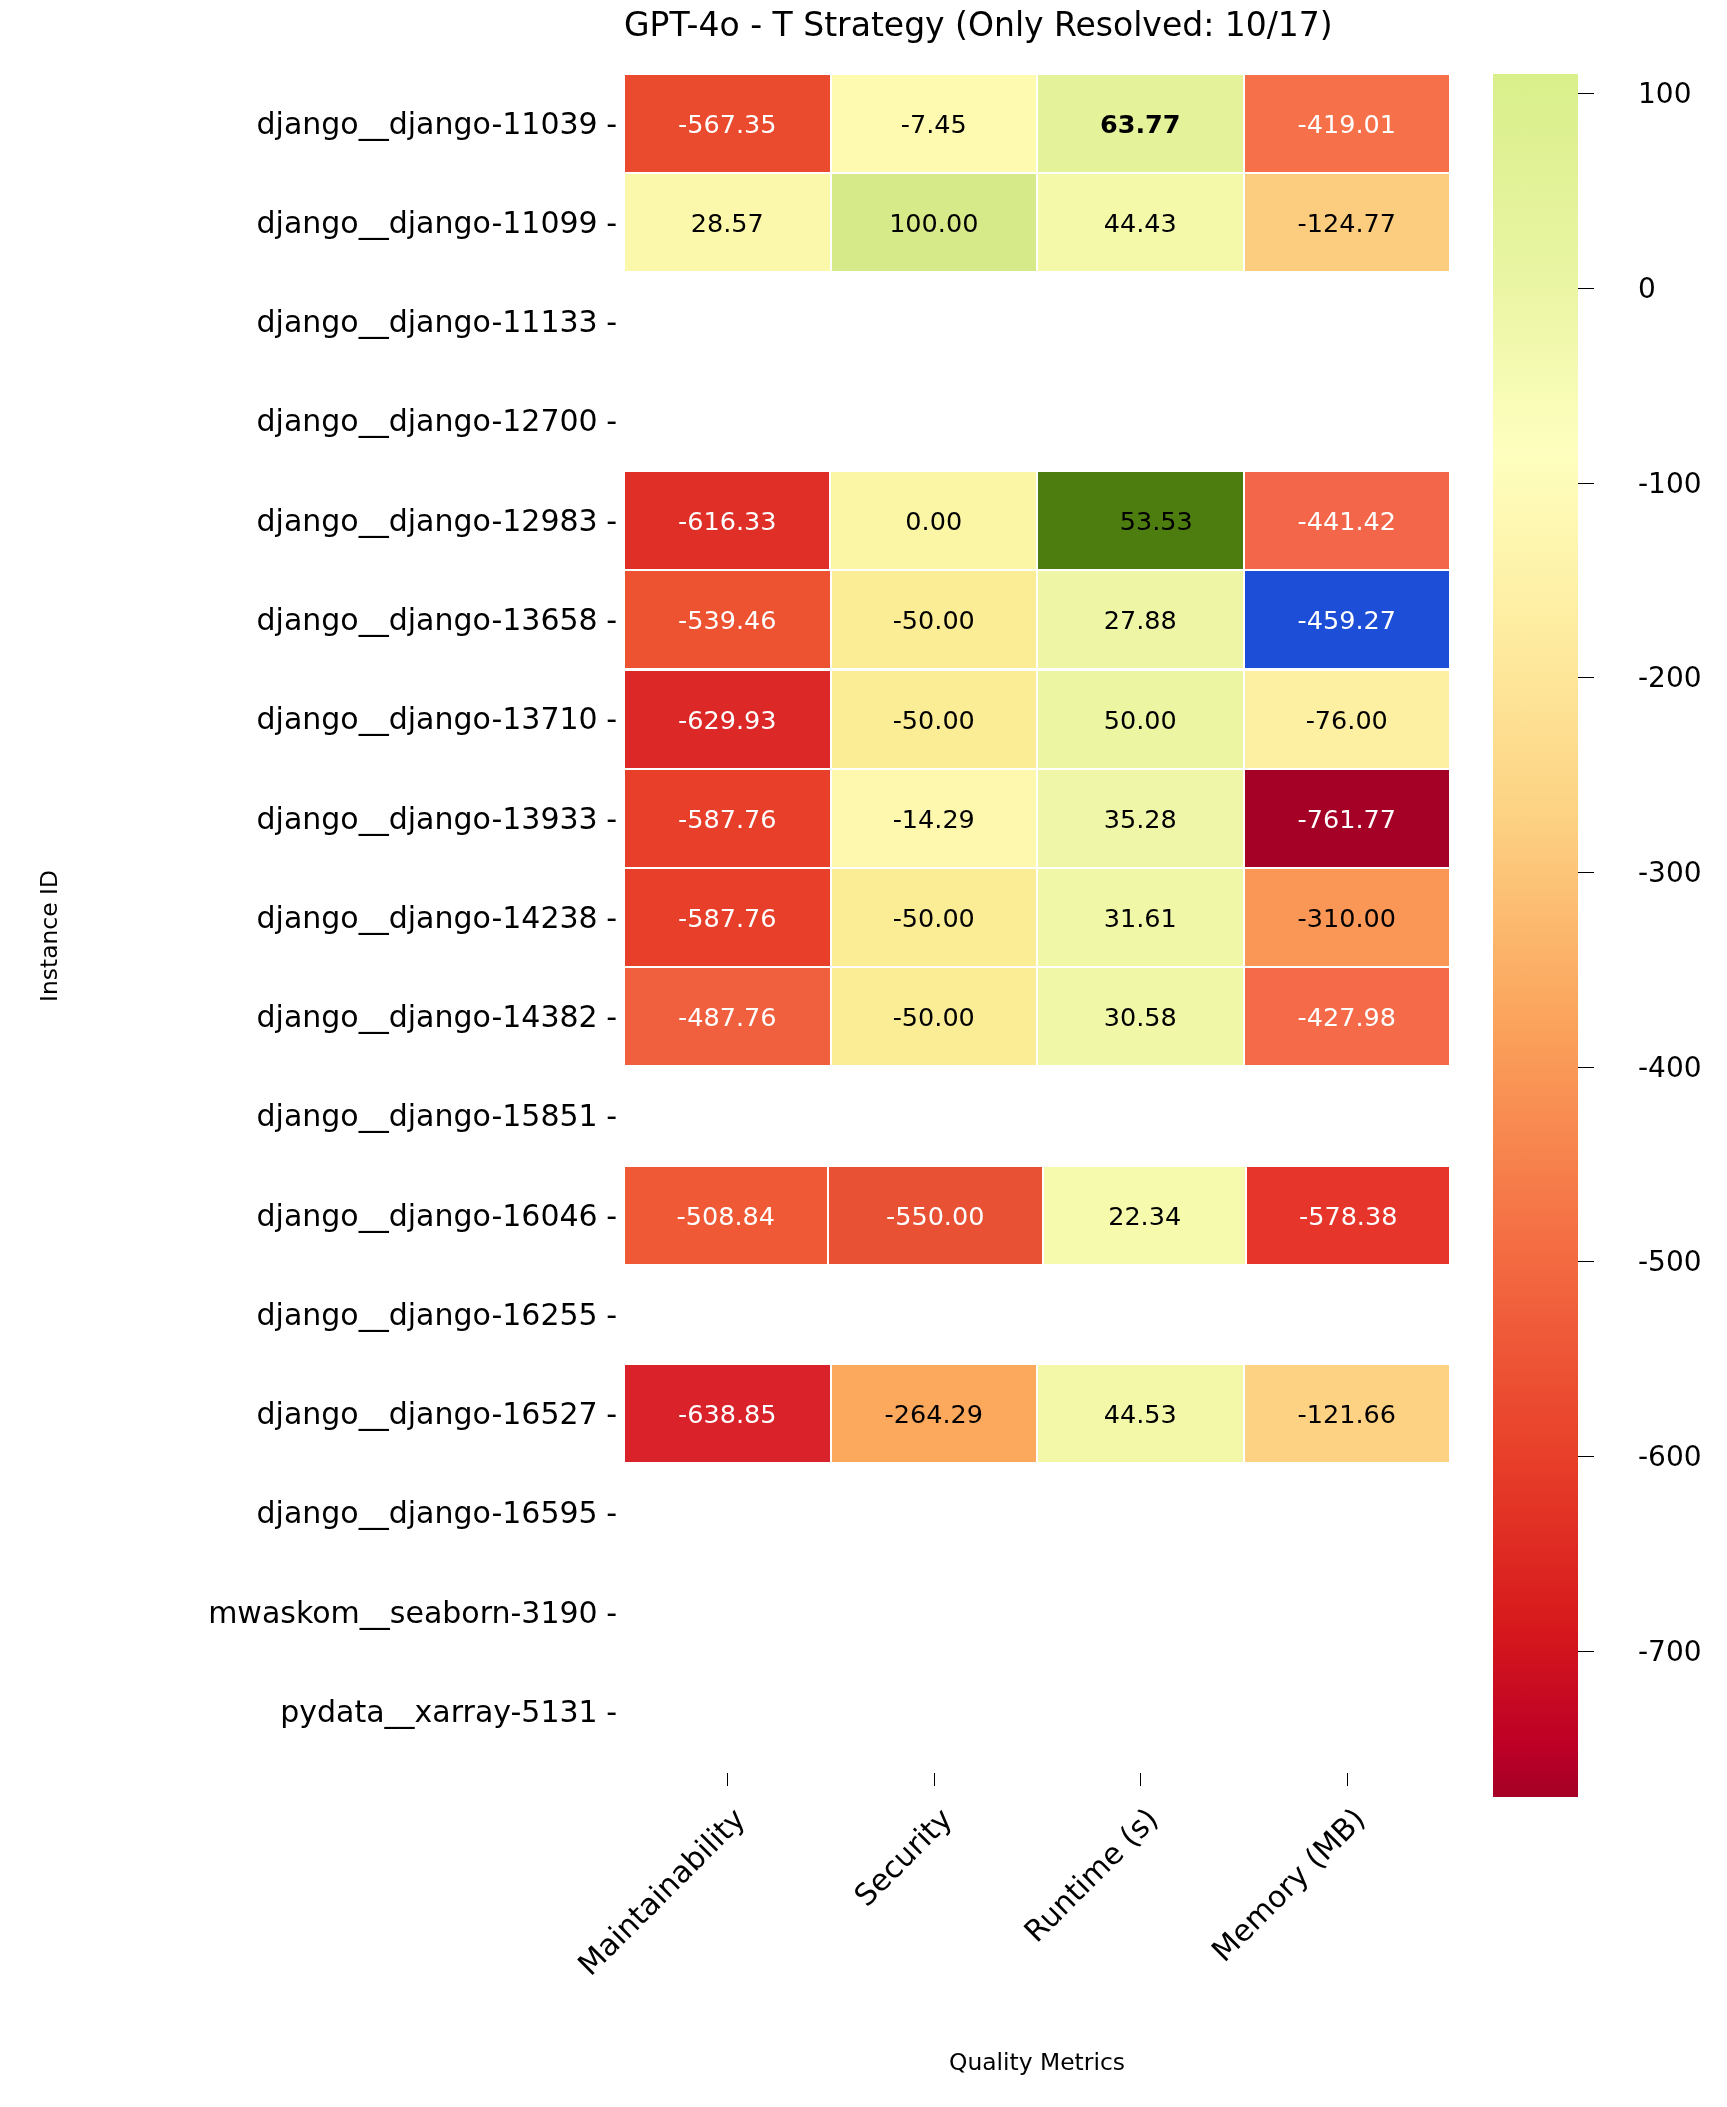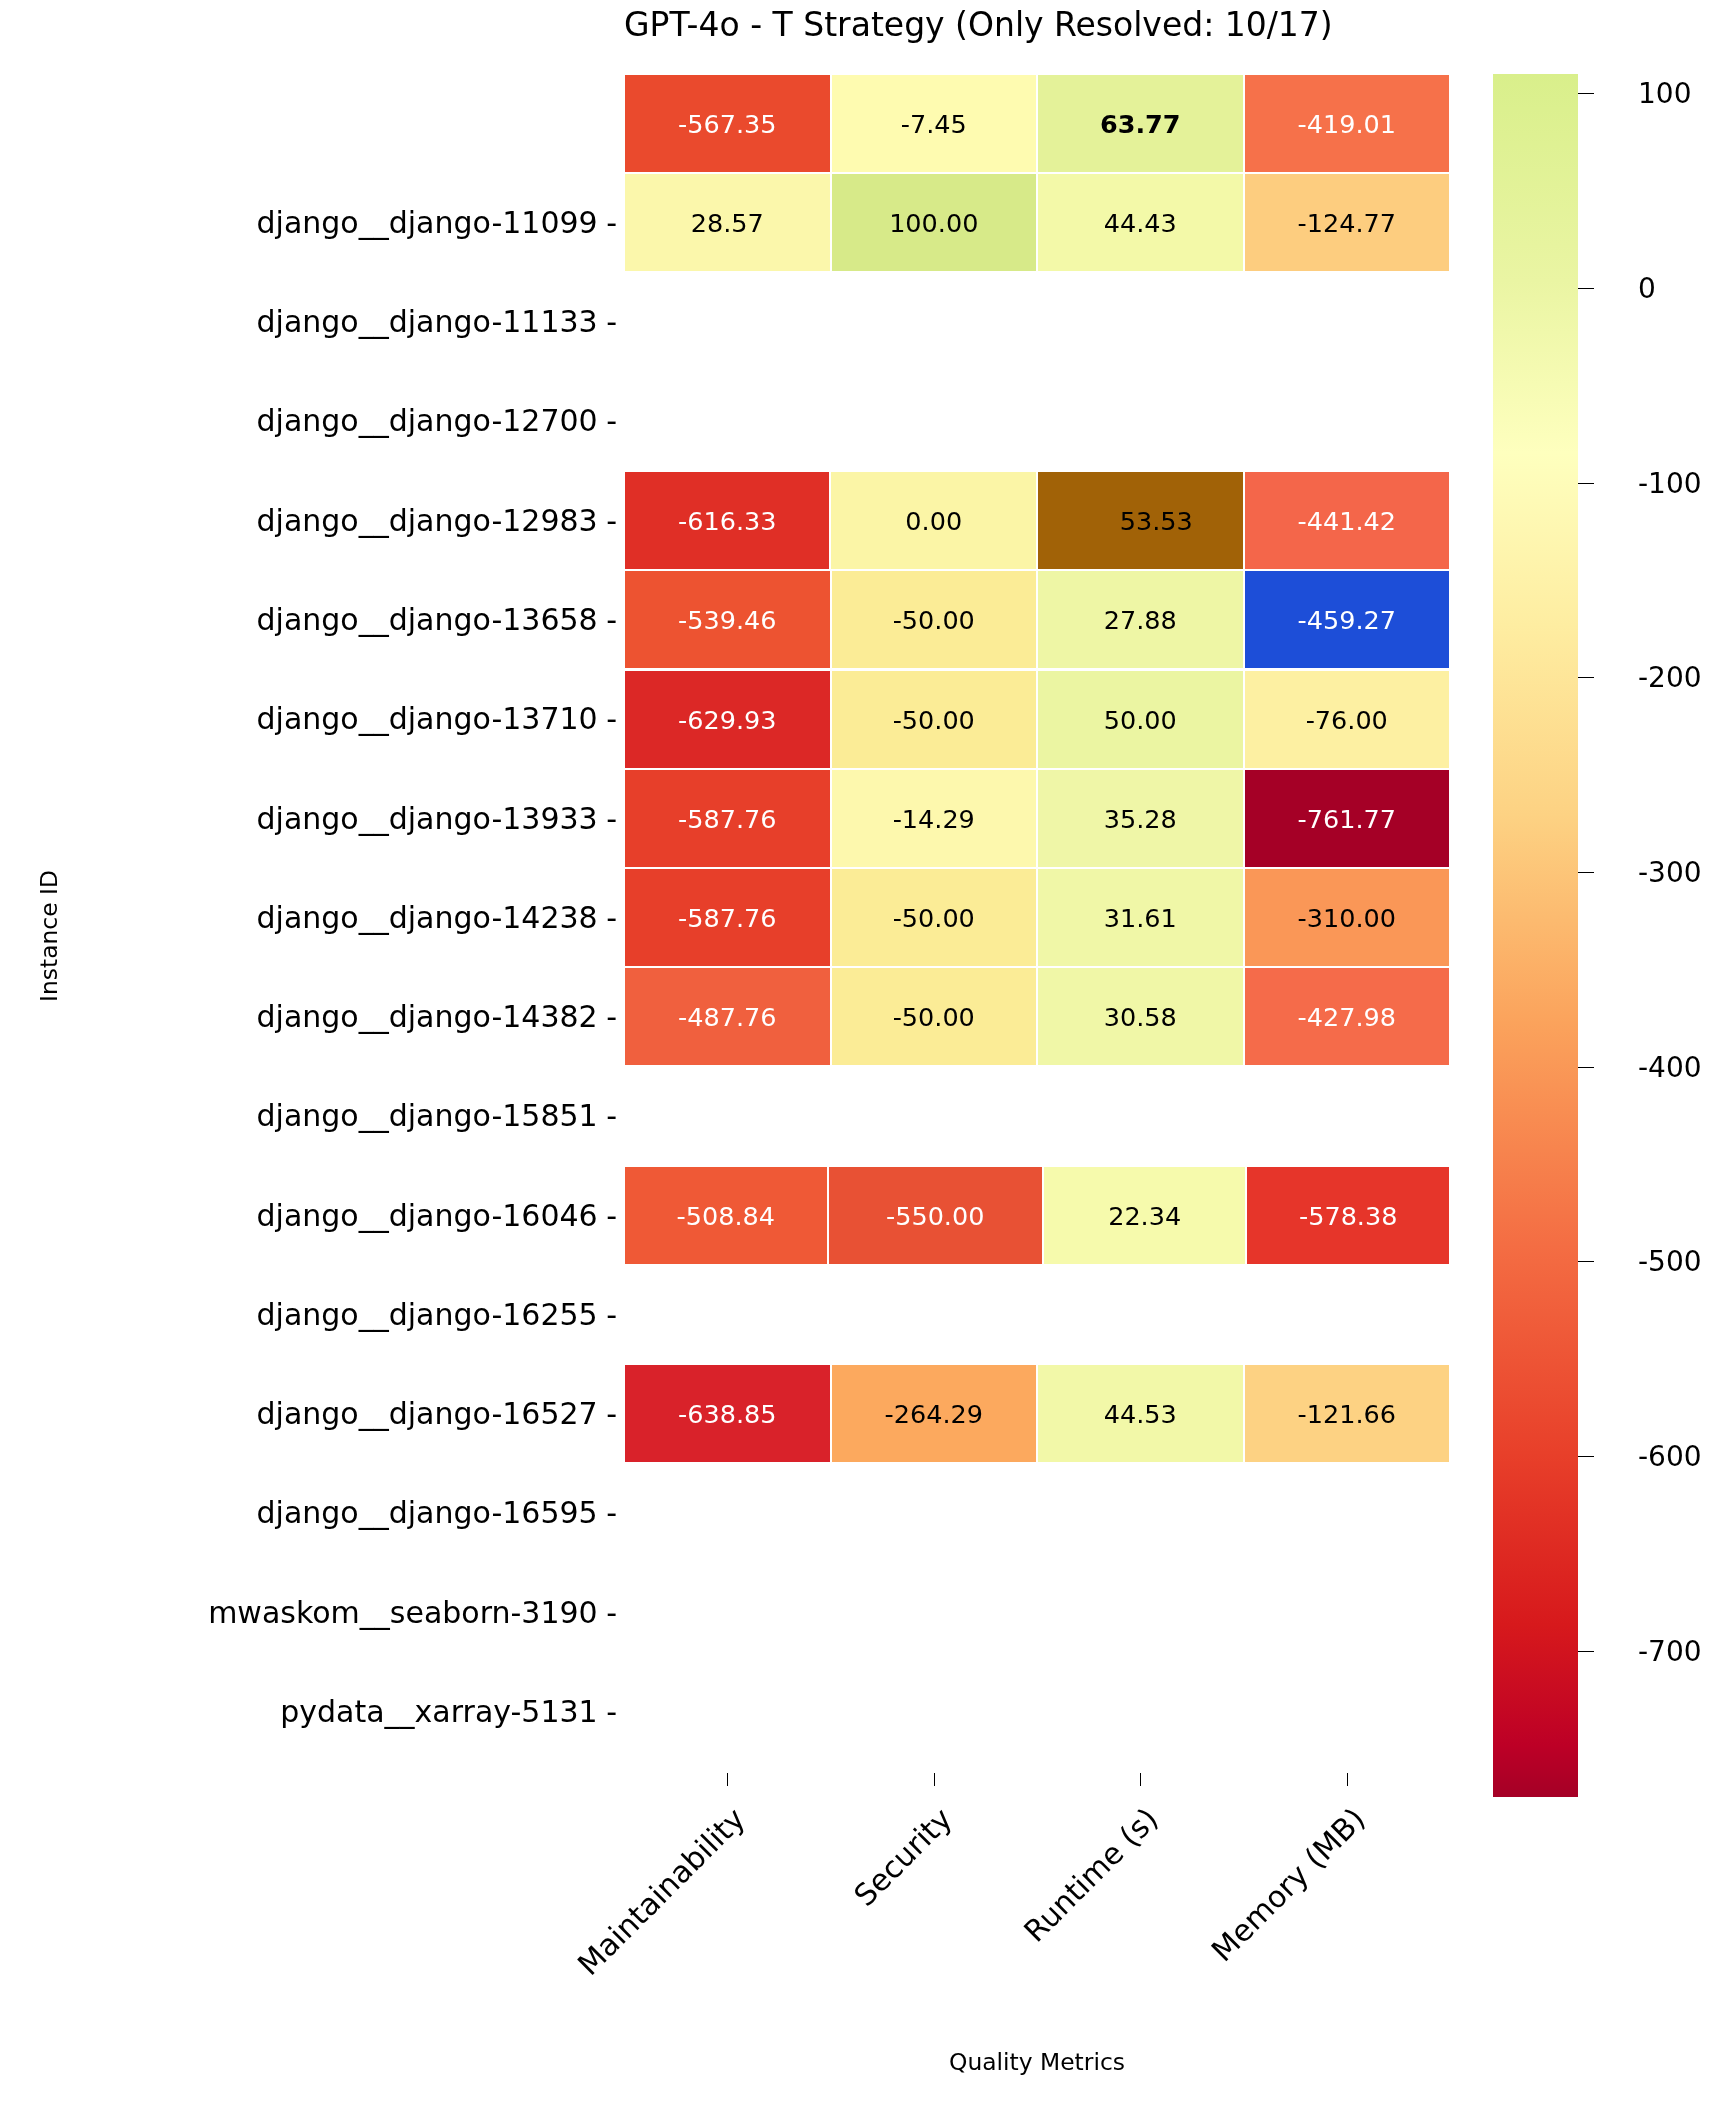--- a/index.html
+++ b/index.html
@@ -153,20 +153,21 @@
 <body>
 
 <div id="figure">
 
   <div id="chart-title">GPT-4o - T Strategy (Only Resolved: 10/17)</div>
 
   <div id="ylabel">Instance ID</div>
   <div id="xlabel">Quality Metrics</div>
 
   <div id="yticks" style="position: absolute; left: 0px; top: 0px; width: 617px; height: 2108px;">
+      <div class="ytick" style="top: 106px;"><span>django__django-11039</span><span class="dash">-</span></div>
       <div class="ytick" style="top: 205px;"><span>django__django-11099</span><span class="dash">-</span></div>
       <div class="ytick" style="top: 304px;"><span>django__django-11133</span><span class="dash">-</span></div>
       <div class="ytick" style="top: 403px;"><span>django__django-12700</span><span class="dash">-</span></div>
       <div class="ytick" style="top: 503px;"><span>django__django-12983</span><span class="dash">-</span></div>
       <div class="ytick" style="top: 602px;"><span>django__django-13658</span><span class="dash">-</span></div>
       <div class="ytick" style="top: 701px;"><span>django__django-13710</span><span class="dash">-</span></div>
       <div class="ytick" style="top: 801px;"><span>django__django-13933</span><span class="dash">-</span></div>
       <div class="ytick" style="top: 900px;"><span>django__django-14238</span><span class="dash">-</span></div>
       <div class="ytick" style="top: 999px;"><span>django__django-14382</span><span class="dash">-</span></div>
       <div class="ytick" style="top: 1098px;"><span>django__django-15851</span><span class="dash">-</span></div>
@@ -198,21 +199,21 @@
       </div>
       <div class="hm-row" style="top: 298px;">
         <div class="hm-cell empty" style="width: 207px;"></div>
         <div class="hm-cell empty" style="width: 207px;"></div>
         <div class="hm-cell empty" style="width: 207px;"></div>
         <div class="hm-cell empty" style="width: 207px;"></div>
       </div>
       <div class="hm-row" style="top: 397px;">
         <div class="hm-cell" style="background: rgb(224, 47, 38); color: rgb(255, 255, 255); width: 207px;">-616.33</div>
         <div class="hm-cell" style="background: rgb(251, 245, 166); color: rgb(0, 0, 0); width: 207px;">0.00</div>
-        <div class="hm-cell" style="background: #a16207; color: rgb(0, 0, 0); width: 207px; padding-left: 32px;">53.53</div>
+        <div class="hm-cell" style="background: #4d7c0f; color: rgb(0, 0, 0); width: 207px; padding-left: 32px;">53.53</div>
         <div class="hm-cell" style="background: rgb(244, 102, 74); color: rgb(255, 255, 255); width: 207px;">-441.42</div>
       </div>
       <div class="hm-row" style="top: 496px;">
         <div class="hm-cell" style="background: rgb(237, 83, 49); color: rgb(255, 255, 255); width: 207px;">-539.46</div>
         <div class="hm-cell" style="background: rgb(251, 236, 150); color: rgb(0, 0, 0); width: 207px;">-50.00</div>
         <div class="hm-cell" style="background: rgb(238, 246, 165); color: rgb(0, 0, 0); width: 207px;">27.88</div>
         <div class="hm-cell" style="background: #1d4ed8; color: rgb(255, 255, 255); width: 207px;">-459.27</div>
       </div>
       <div class="hm-row" style="top: 596px;">
         <div class="hm-cell" style="background: rgb(220, 40, 38); color: rgb(255, 255, 255); width: 207px;">-629.93</div>

